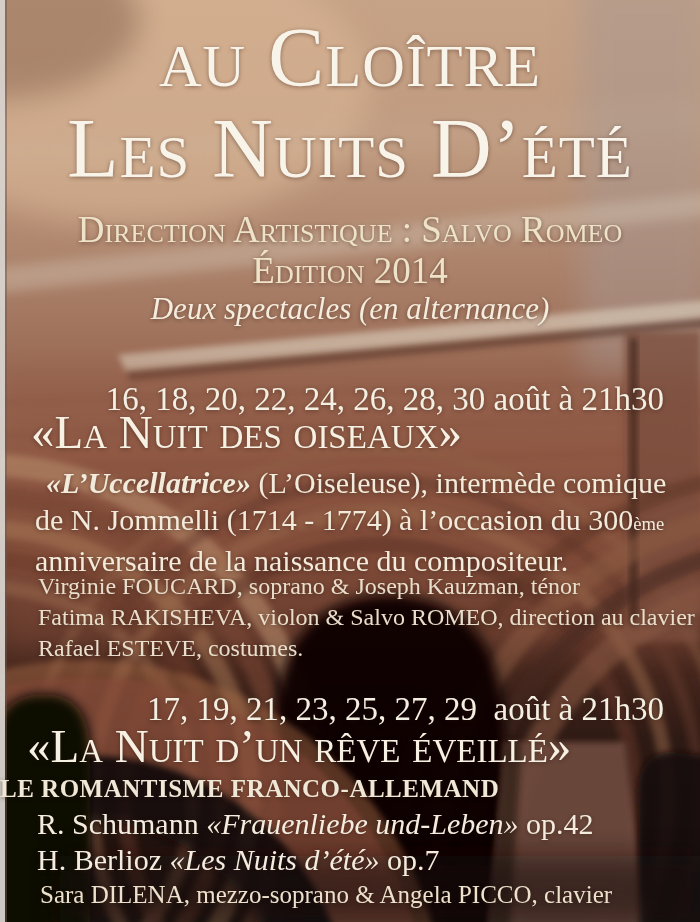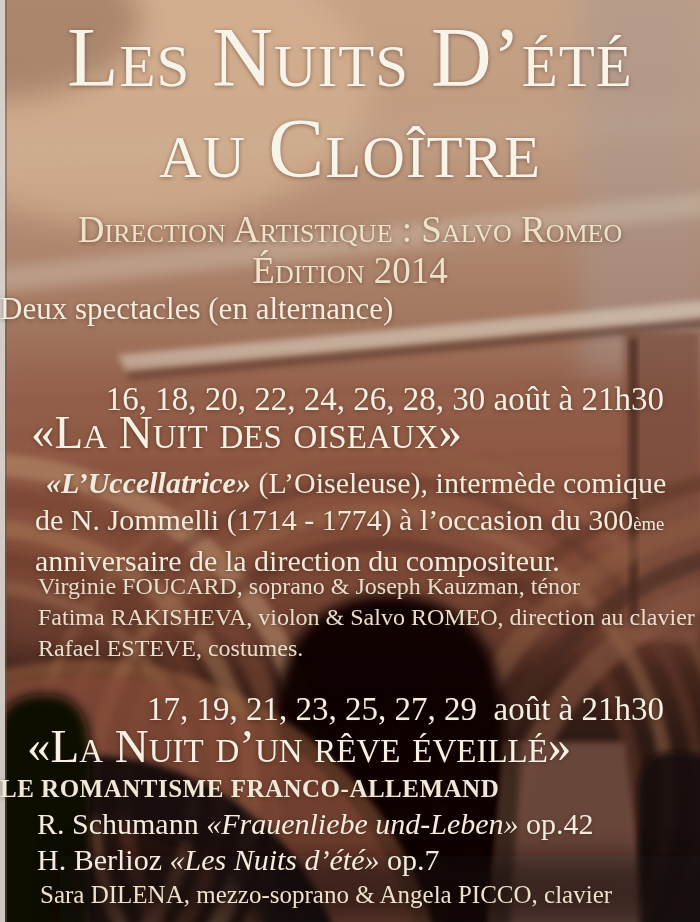--- a/index.html
+++ b/index.html
@@ -8,21 +8,21 @@
     overflow:hidden; background:#8f5a45;
     font-family:"Liberation Serif","DejaVu Serif",serif;
   }
   .bg { position:absolute; top:0; left:0; width:700px; height:922px; }
   .txt { position:absolute; color:#f5efe2; text-shadow:0 1px 4px rgba(45,22,14,.45); }
 
   .title      { top:12px; left:0; right:0; text-align:center; font-variant:small-caps;
                 font-size:84px; line-height:91px; color:#f9f4ea; letter-spacing:1px; }
   .dir-block  { top:209px; left:0; right:0; text-align:center; font-variant:small-caps;
                 font-size:37px; line-height:41px; color:#eee2c8; }
-  .subtitle   { top:291px; left:0; right:0; font-size:31px; color:#f4ecdd; }
+  .subtitle   { top:291px; left:0; right:0; text-align:center; font-size:31px; color:#f4ecdd;font-style:italic; }
 
   .dates      { left:0; right:36px; text-align:right; font-size:33px; color:#f4efe3;
                 white-space:pre-wrap; }
   .dates1     { top:381px; }
   .dates2     { top:691px;padding-left:20px; }
 
   .show-title { font-variant:small-caps; font-size:47px; line-height:52px; color:#f7f1e3; }
   .show1-title{ top:406px; left:31px; }
   .show2-title{ top:720px; left:27px; }
 
@@ -137,39 +137,39 @@
 
     <rect x="60" y="856" width="640" height="70" fill="#170d0a" opacity="0.55" filter="url(#b14)"></rect>
 
     <g>
       <rect x="0" y="0" width="5" height="922" fill="#d7d2cc" opacity="0.95"></rect>
       <rect x="5" y="0" width="2" height="922" fill="#6f564a" opacity="0.5"></rect>
     </g>
   </svg>
 
   <div class="txt title">
+    <div>au Cloître</div>
     <div>Les Nuits D’été</div>
-    <div>au Cloître</div>
   </div>
 
   <div class="txt dir-block">
     <div>Direction Artistique : Salvo Romeo</div>
     <div>Édition 2014</div>
   </div>
 
   <div class="txt subtitle">Deux spectacles (en alternance)</div>
 
   <div class="txt dates dates1">16, 18, 20, 22, 24, 26, 28, 30 août à 21h30</div>
 
   <div class="txt show-title show1-title">«La Nuit des oiseaux»</div>
 
   <div class="txt desc">
     <div><span class="emph">«L’Uccellatrice»</span><span> (L’Oiseleuse), intermède comique</span></div>
     <div><span>de N. Jommelli (1714 - 1774) à l’occasion du 300</span><span class="ord">ème</span></div>
-    <div>anniversaire de la direction du compositeur.</div>
+    <div>anniversaire de la naissance du compositeur.</div>
   </div>
 
   <div class="txt credits1">
     <div>Virginie FOUCARD, soprano &amp; Joseph Kauzman, ténor</div>
     <div>Fatima RAKISHEVA, violon &amp; Salvo ROMEO, direction au clavier</div>
     <div>Rafael ESTEVE, costumes.</div>
   </div>
 
   <div class="txt dates dates2">17, 19, 21, 23, 25, 27, 29  août à 21h30</div>
 

